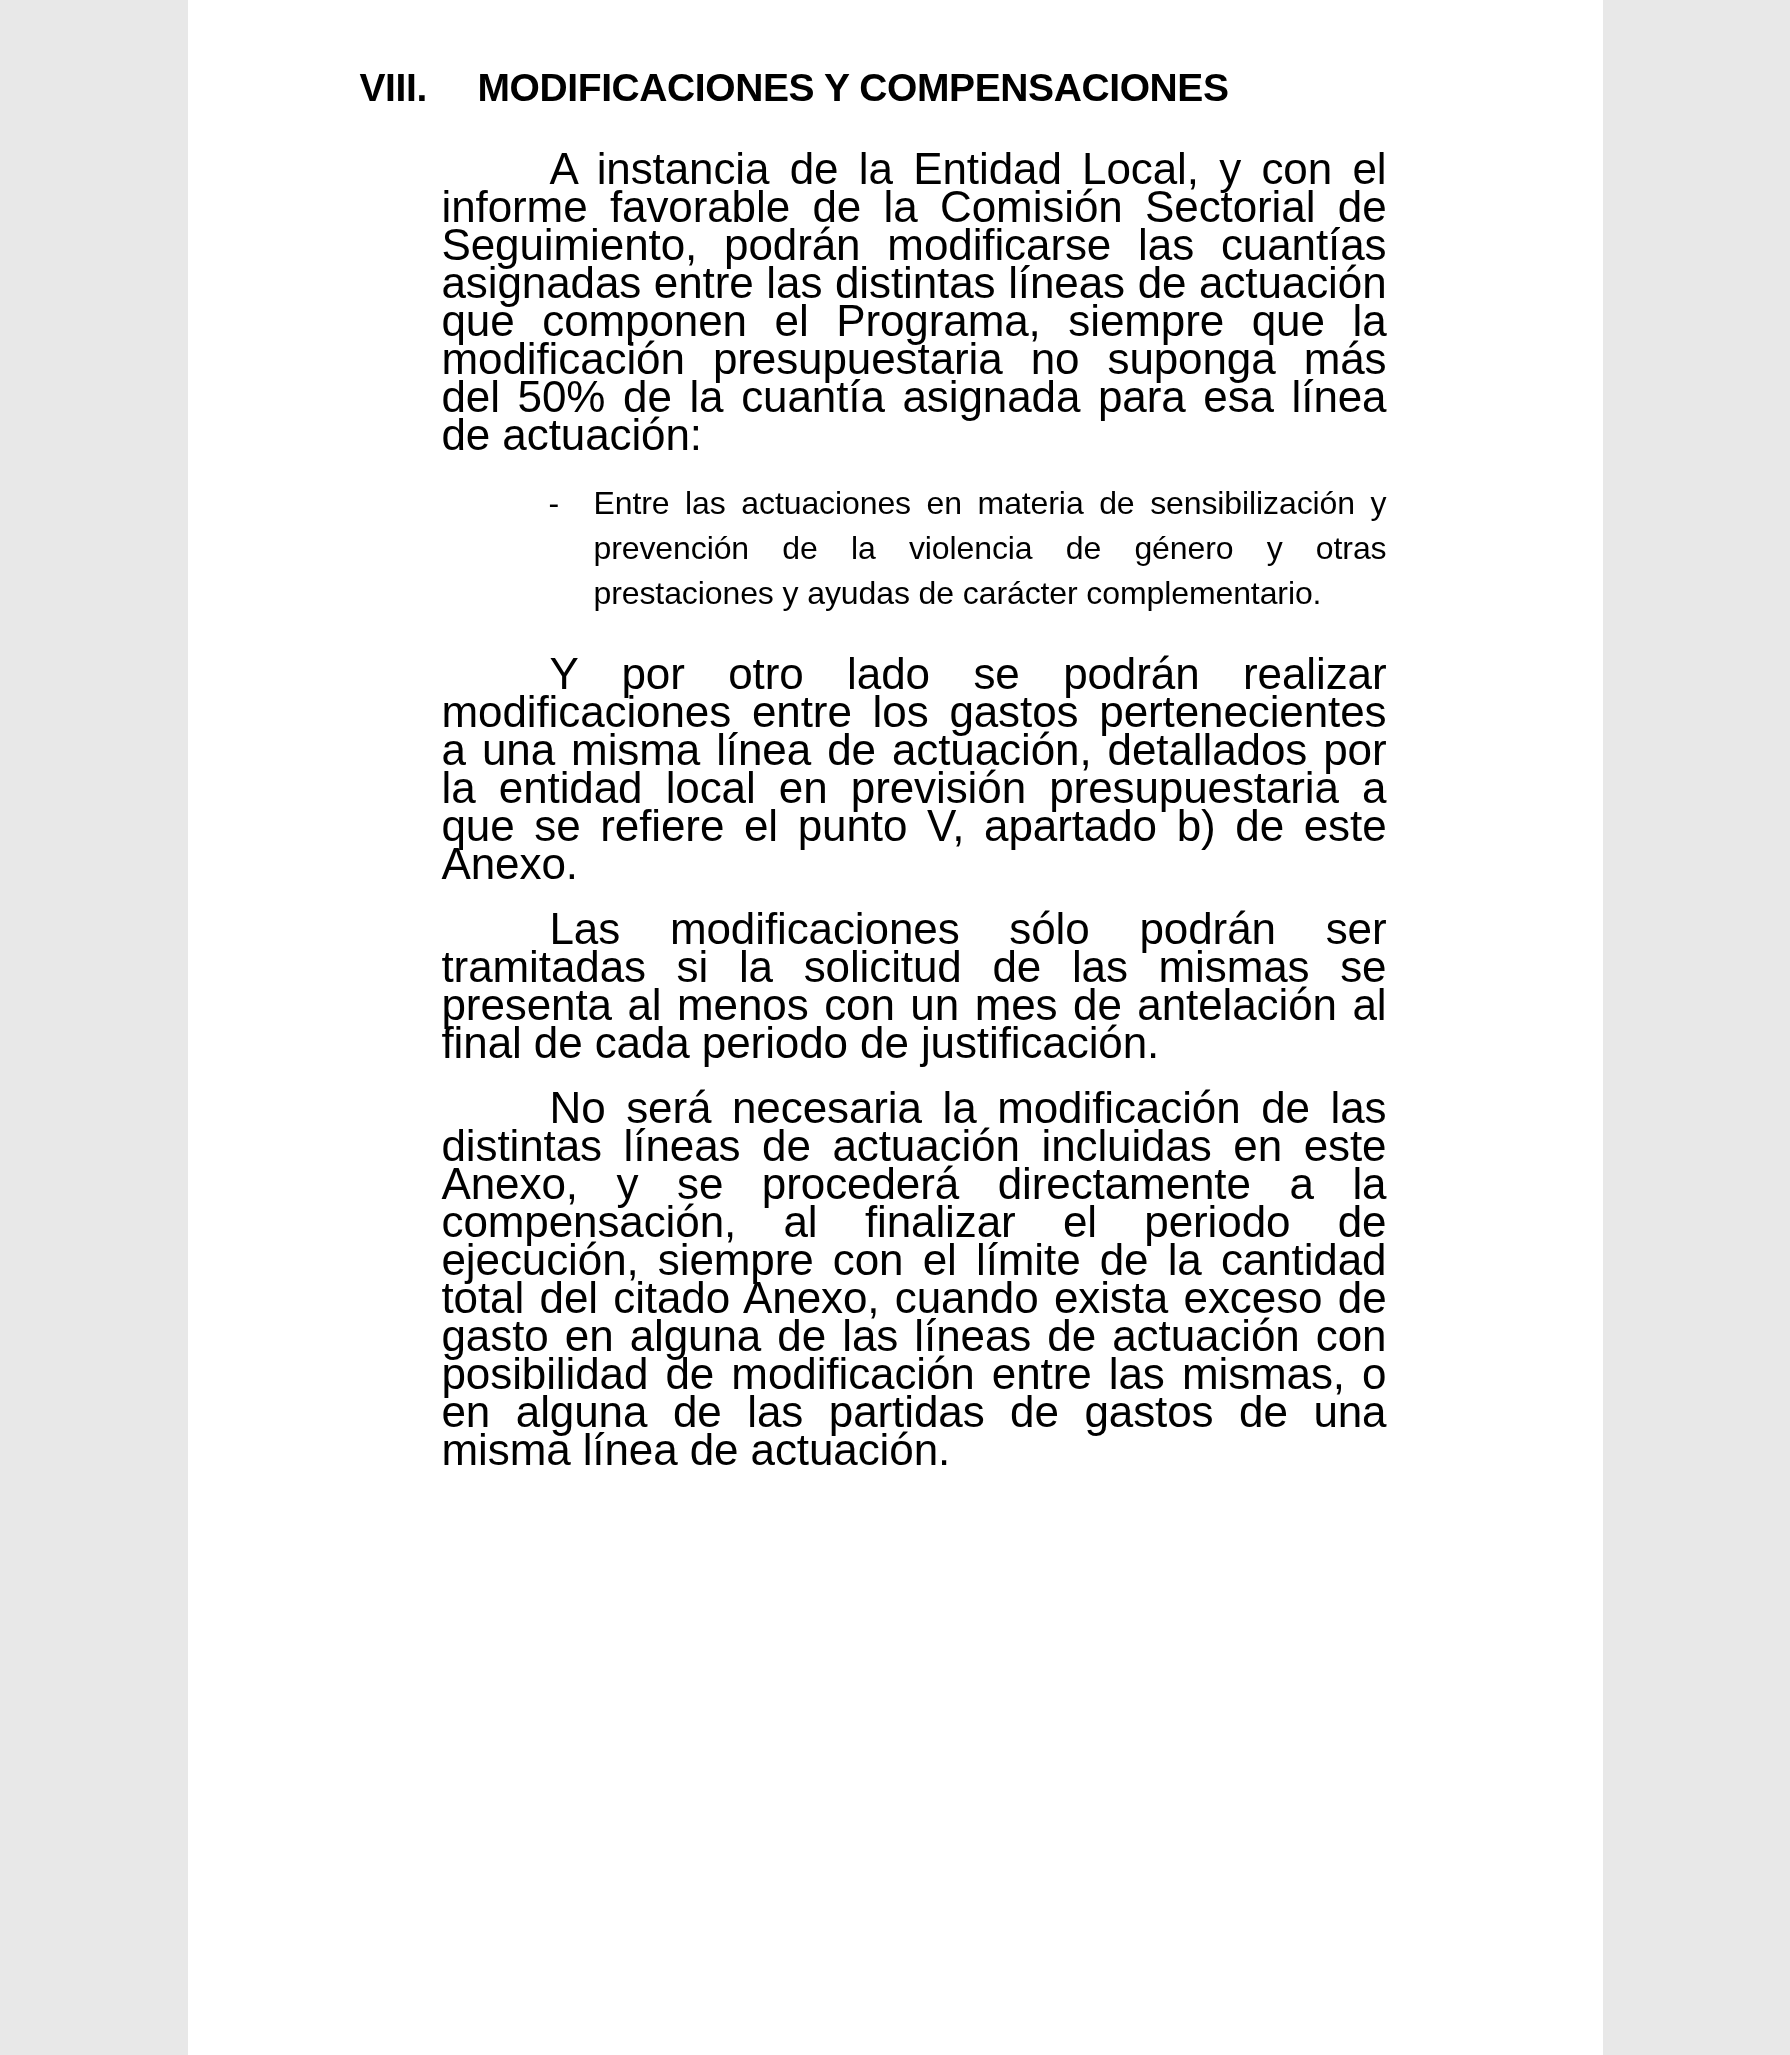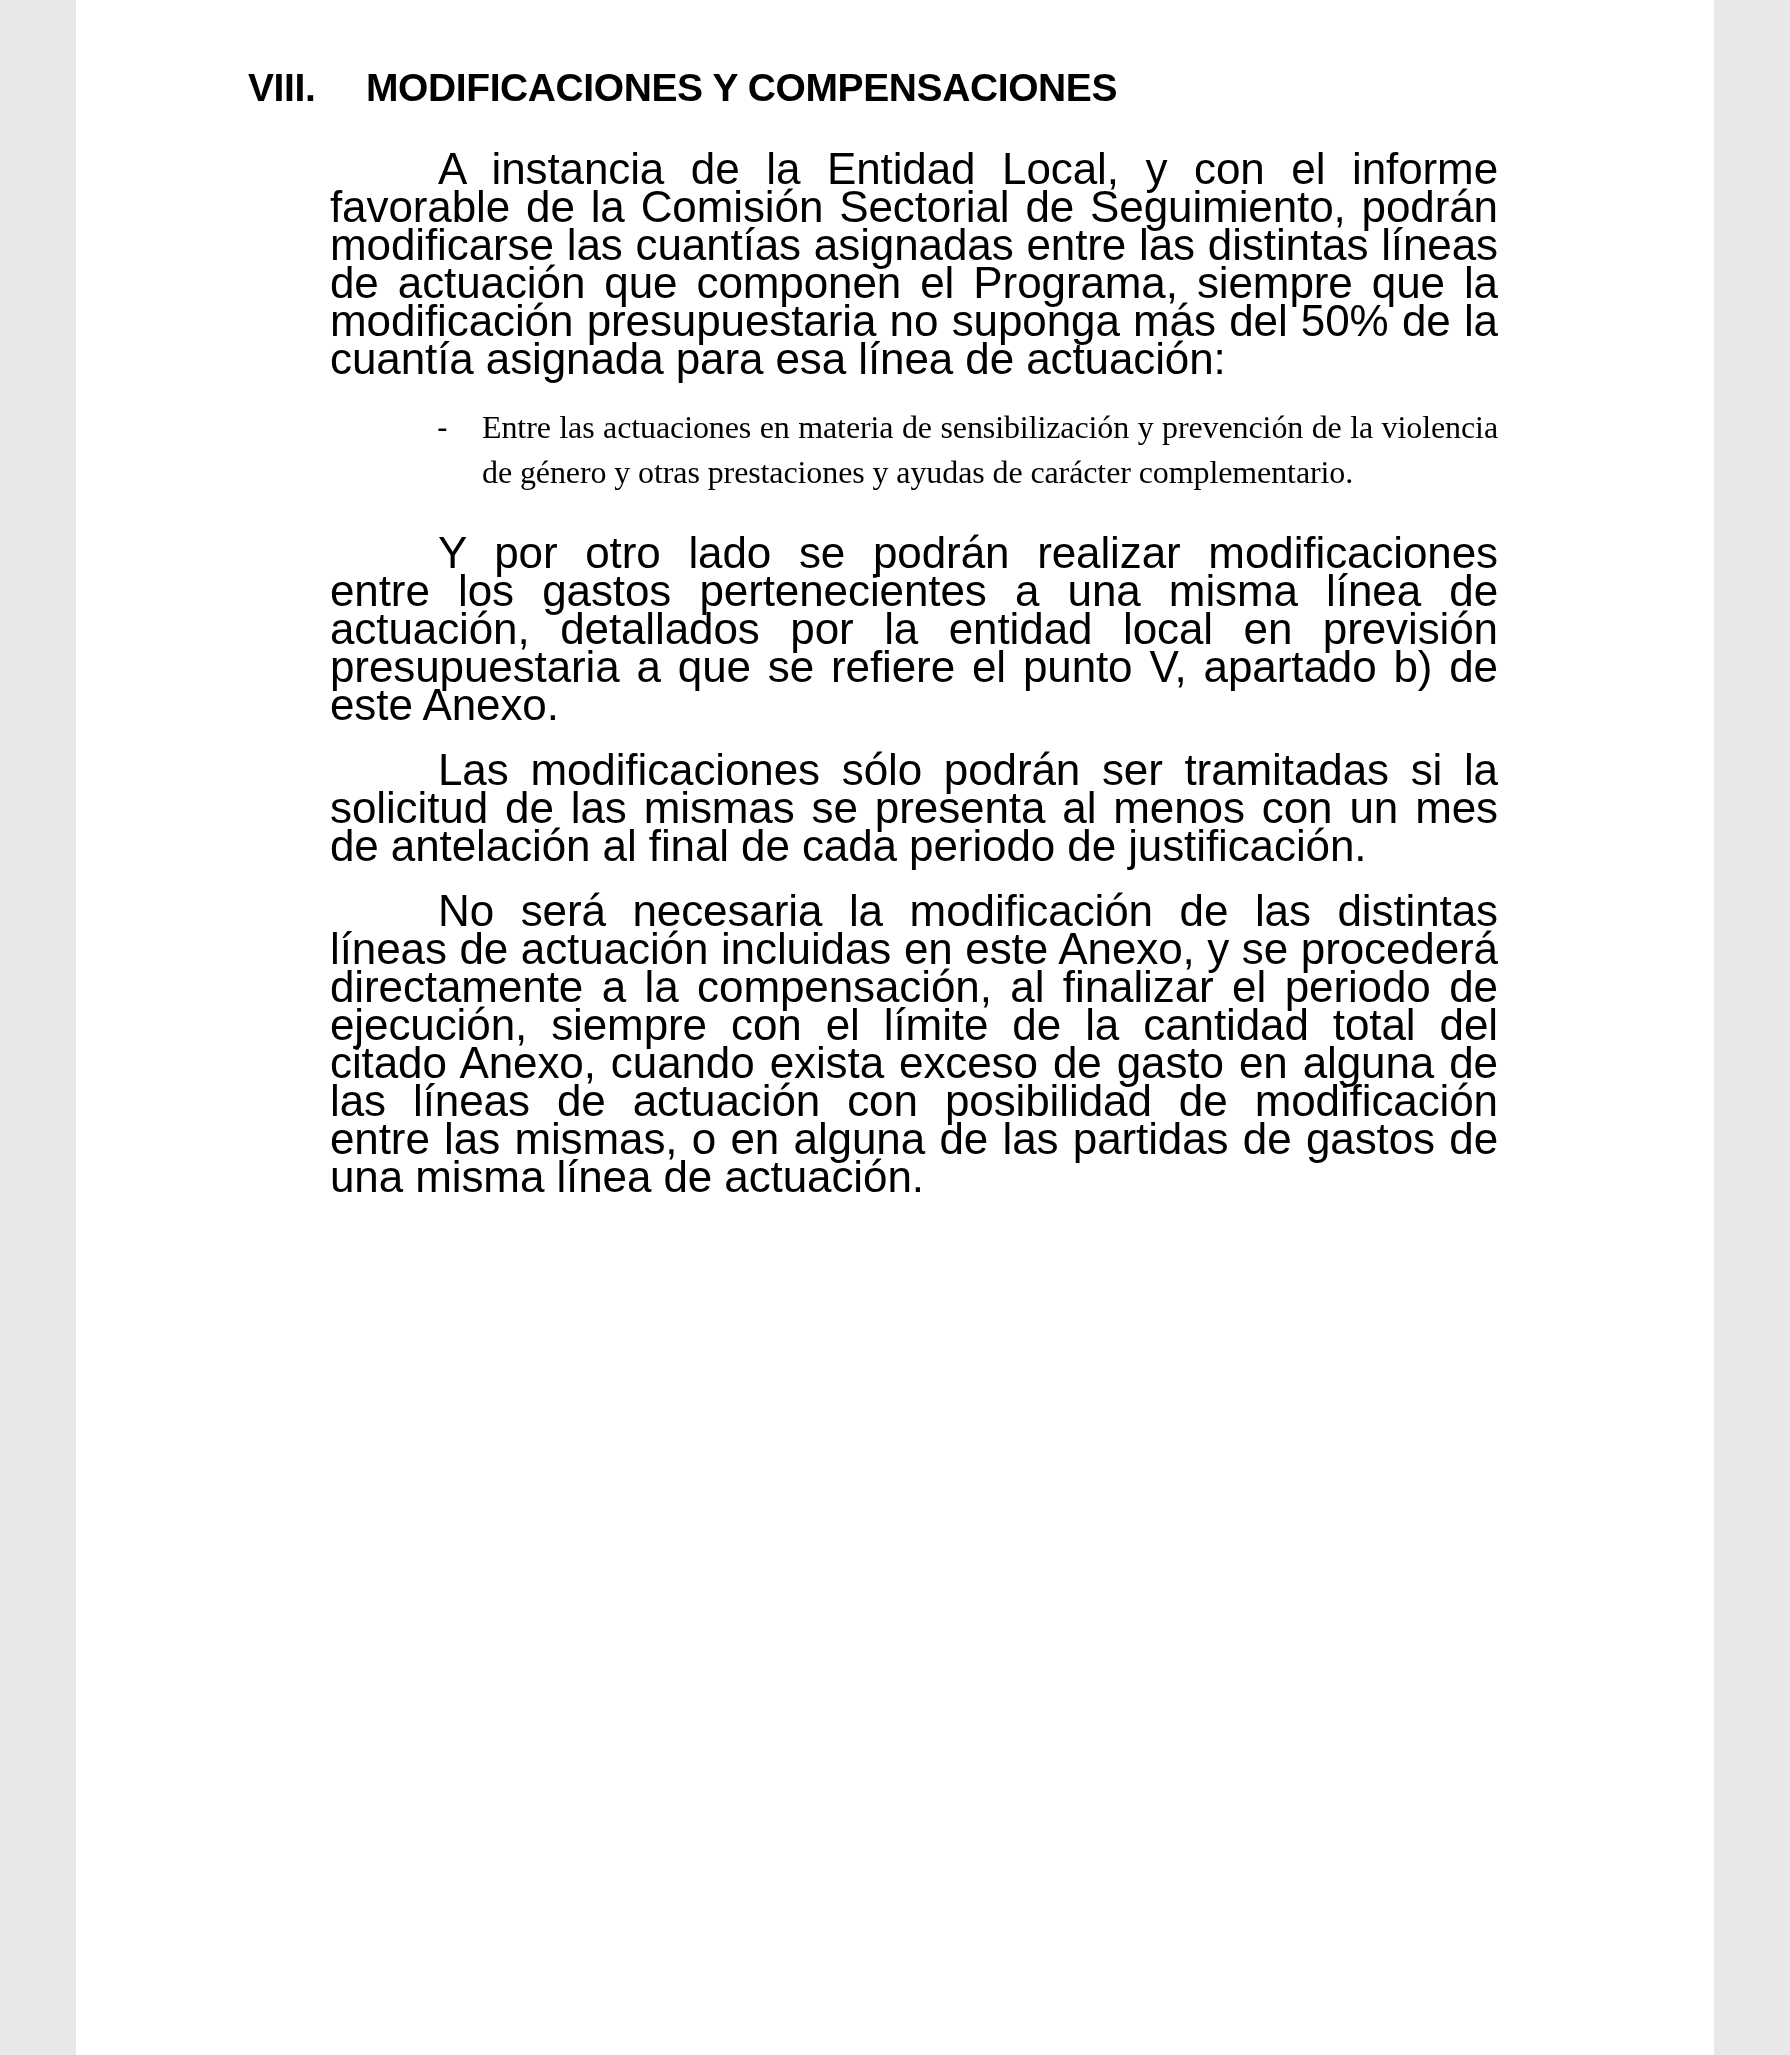--- a/index.html
+++ b/index.html
@@ -2,21 +2,21 @@
 <html style="font-size:11.5px"><head>
 <meta charset="utf-8">
 <style>
   html, body {
     margin: 0;
     padding: 0;
     background: #e8e8e8;
   }
   .page {
     position: relative;
-    width: 1638px;
+    width: 1415px;
     height: 2056px;
     margin: 0 auto;
     background: #ffffff;
     color: #000000;
     font-family: "Liberation Sans", "DejaVu Sans", sans-serif;
     overflow: hidden;
   }
   .content {
     padding: 65px 216px 0 254px;
   }
@@ -56,21 +56,20 @@
     line-height: 45px;
     letter-spacing: -0.1px;
   }
   .bullet-marker {
     flex: 0 0 45px;
     width: 45px;
   }
   .bullet-text {
     flex: 1 1 auto;
     text-align: justify;
-    font-family: Liberation Serif, serif;
   }
 </style>
 </head>
 <body>
 
 <div class="page">
   <div class="content">
 
     <h1 class="heading">
       <span class="heading-number">VIII.</span>

